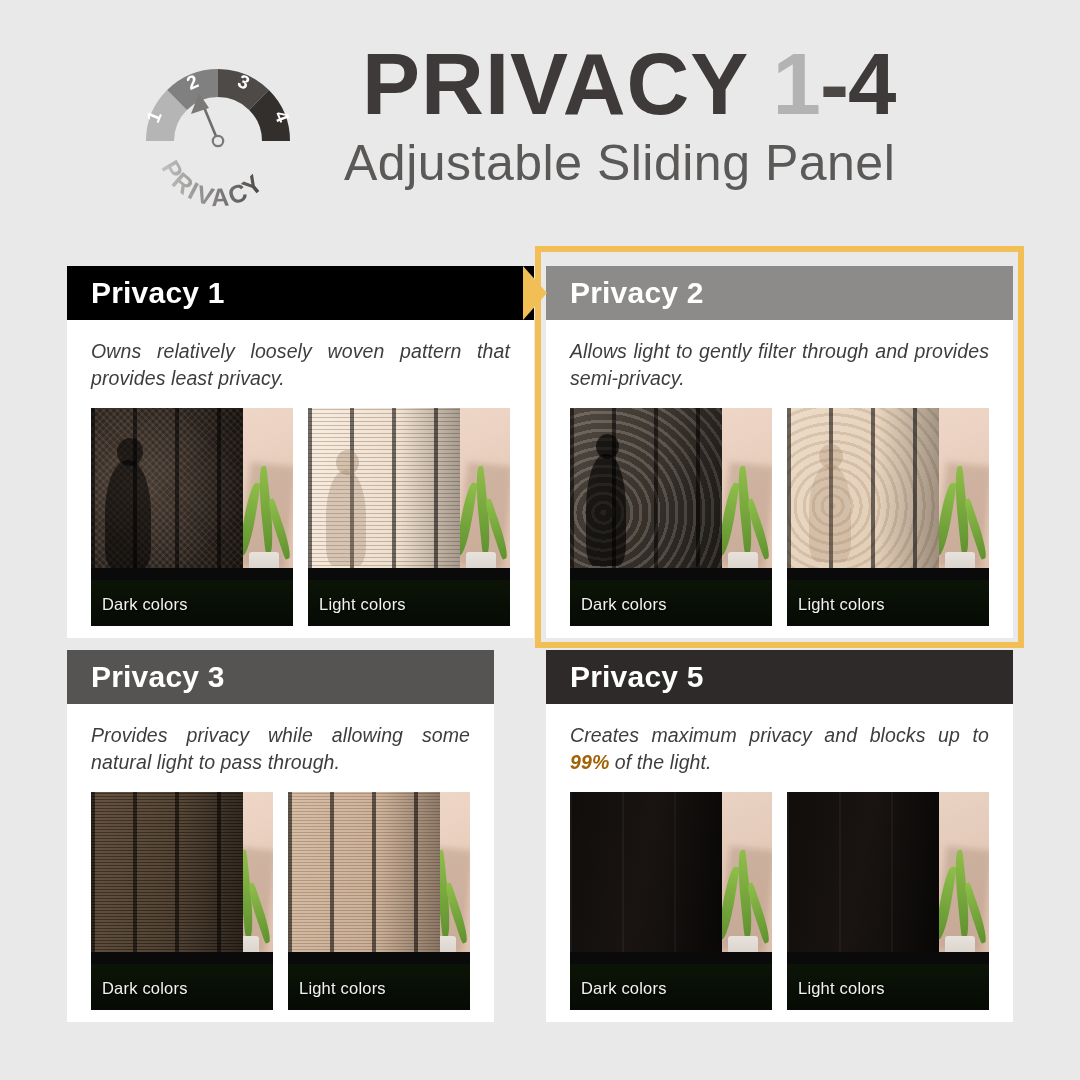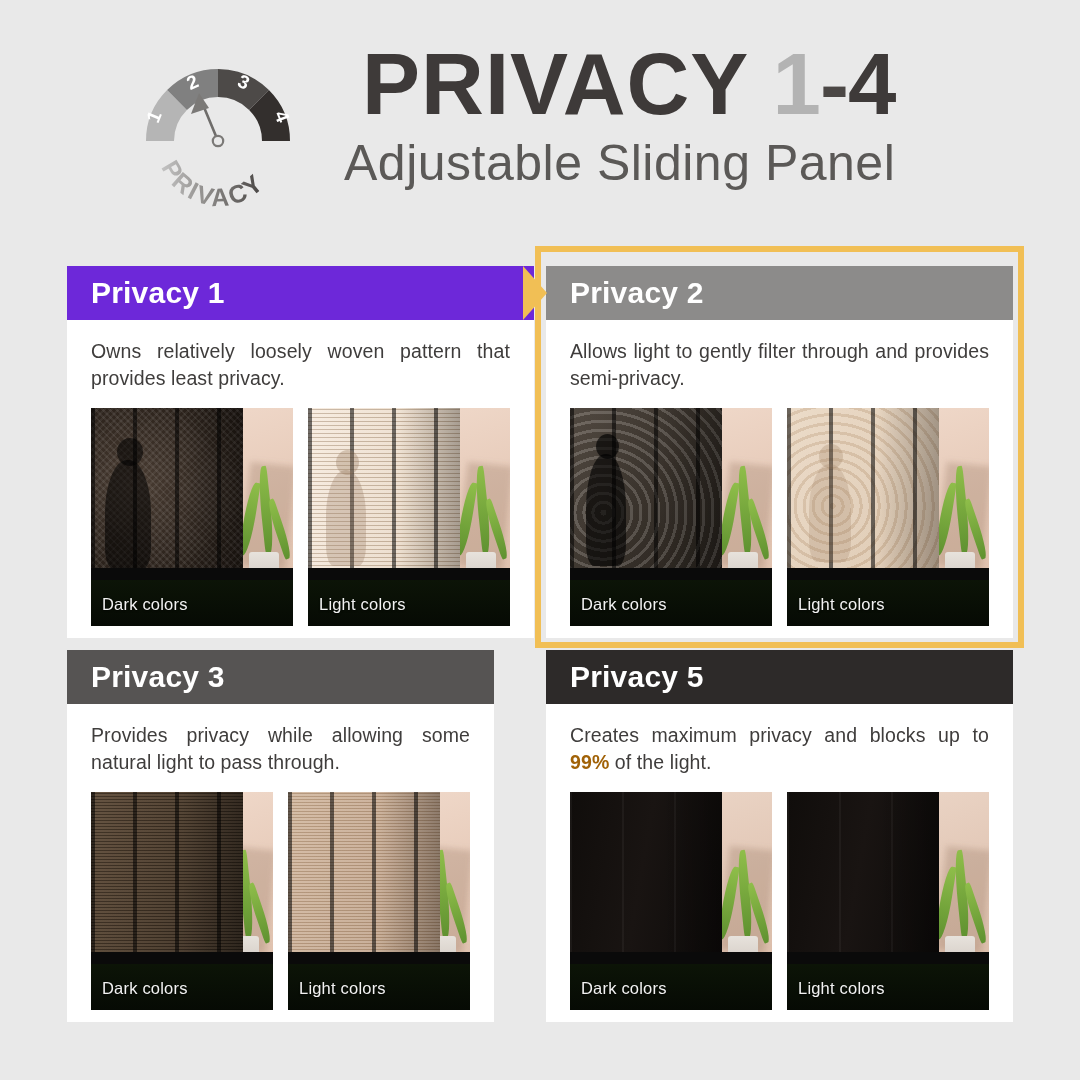--- a/index.html
+++ b/index.html
@@ -107,20 +107,21 @@
   }
 
   .card-desc {
     font-size: 19.5px;
     line-height: 1.36;
     color: #3f3d3c;
     text-align: justify;
     text-align-last: left;
     letter-spacing: 0.1px;
     min-height: 56px;
+    font-style: italic;
   }
   .card-desc b { font-weight: bold; color: #a16207; }
 
   .photo-row {
     display: flex;
     gap: 15px;
     margin-top: 14px;
   }
 
   .photo {
@@ -335,21 +336,21 @@
     <div id="main-title"><span>PRIVACY</span><span class="num-range">&nbsp;<span class="lt">1</span><span class="dash">-</span><span>4</span></span></div>
     <div id="sub-title">Adjustable Sliding Panel</div>
   </div>
 </div>
 
 <div id="cards">
 
   <div id="highlight-ring"></div>
 
   <div class="card c1">
-    <div class="card-header" style="background:#6d28d9">
+    <div class="card-header" style="background:#000000">
       <span>Privacy 1</span>
     </div>
     <div class="card-body">
       <div class="card-desc">Owns relatively loosely woven pattern that provides least privacy.</div>
       <div class="photo-row">
 
         <div class="photo p1d">
           <div class="scene">
             <div class="wall"></div>
               <div class="wall-shadow"></div>

